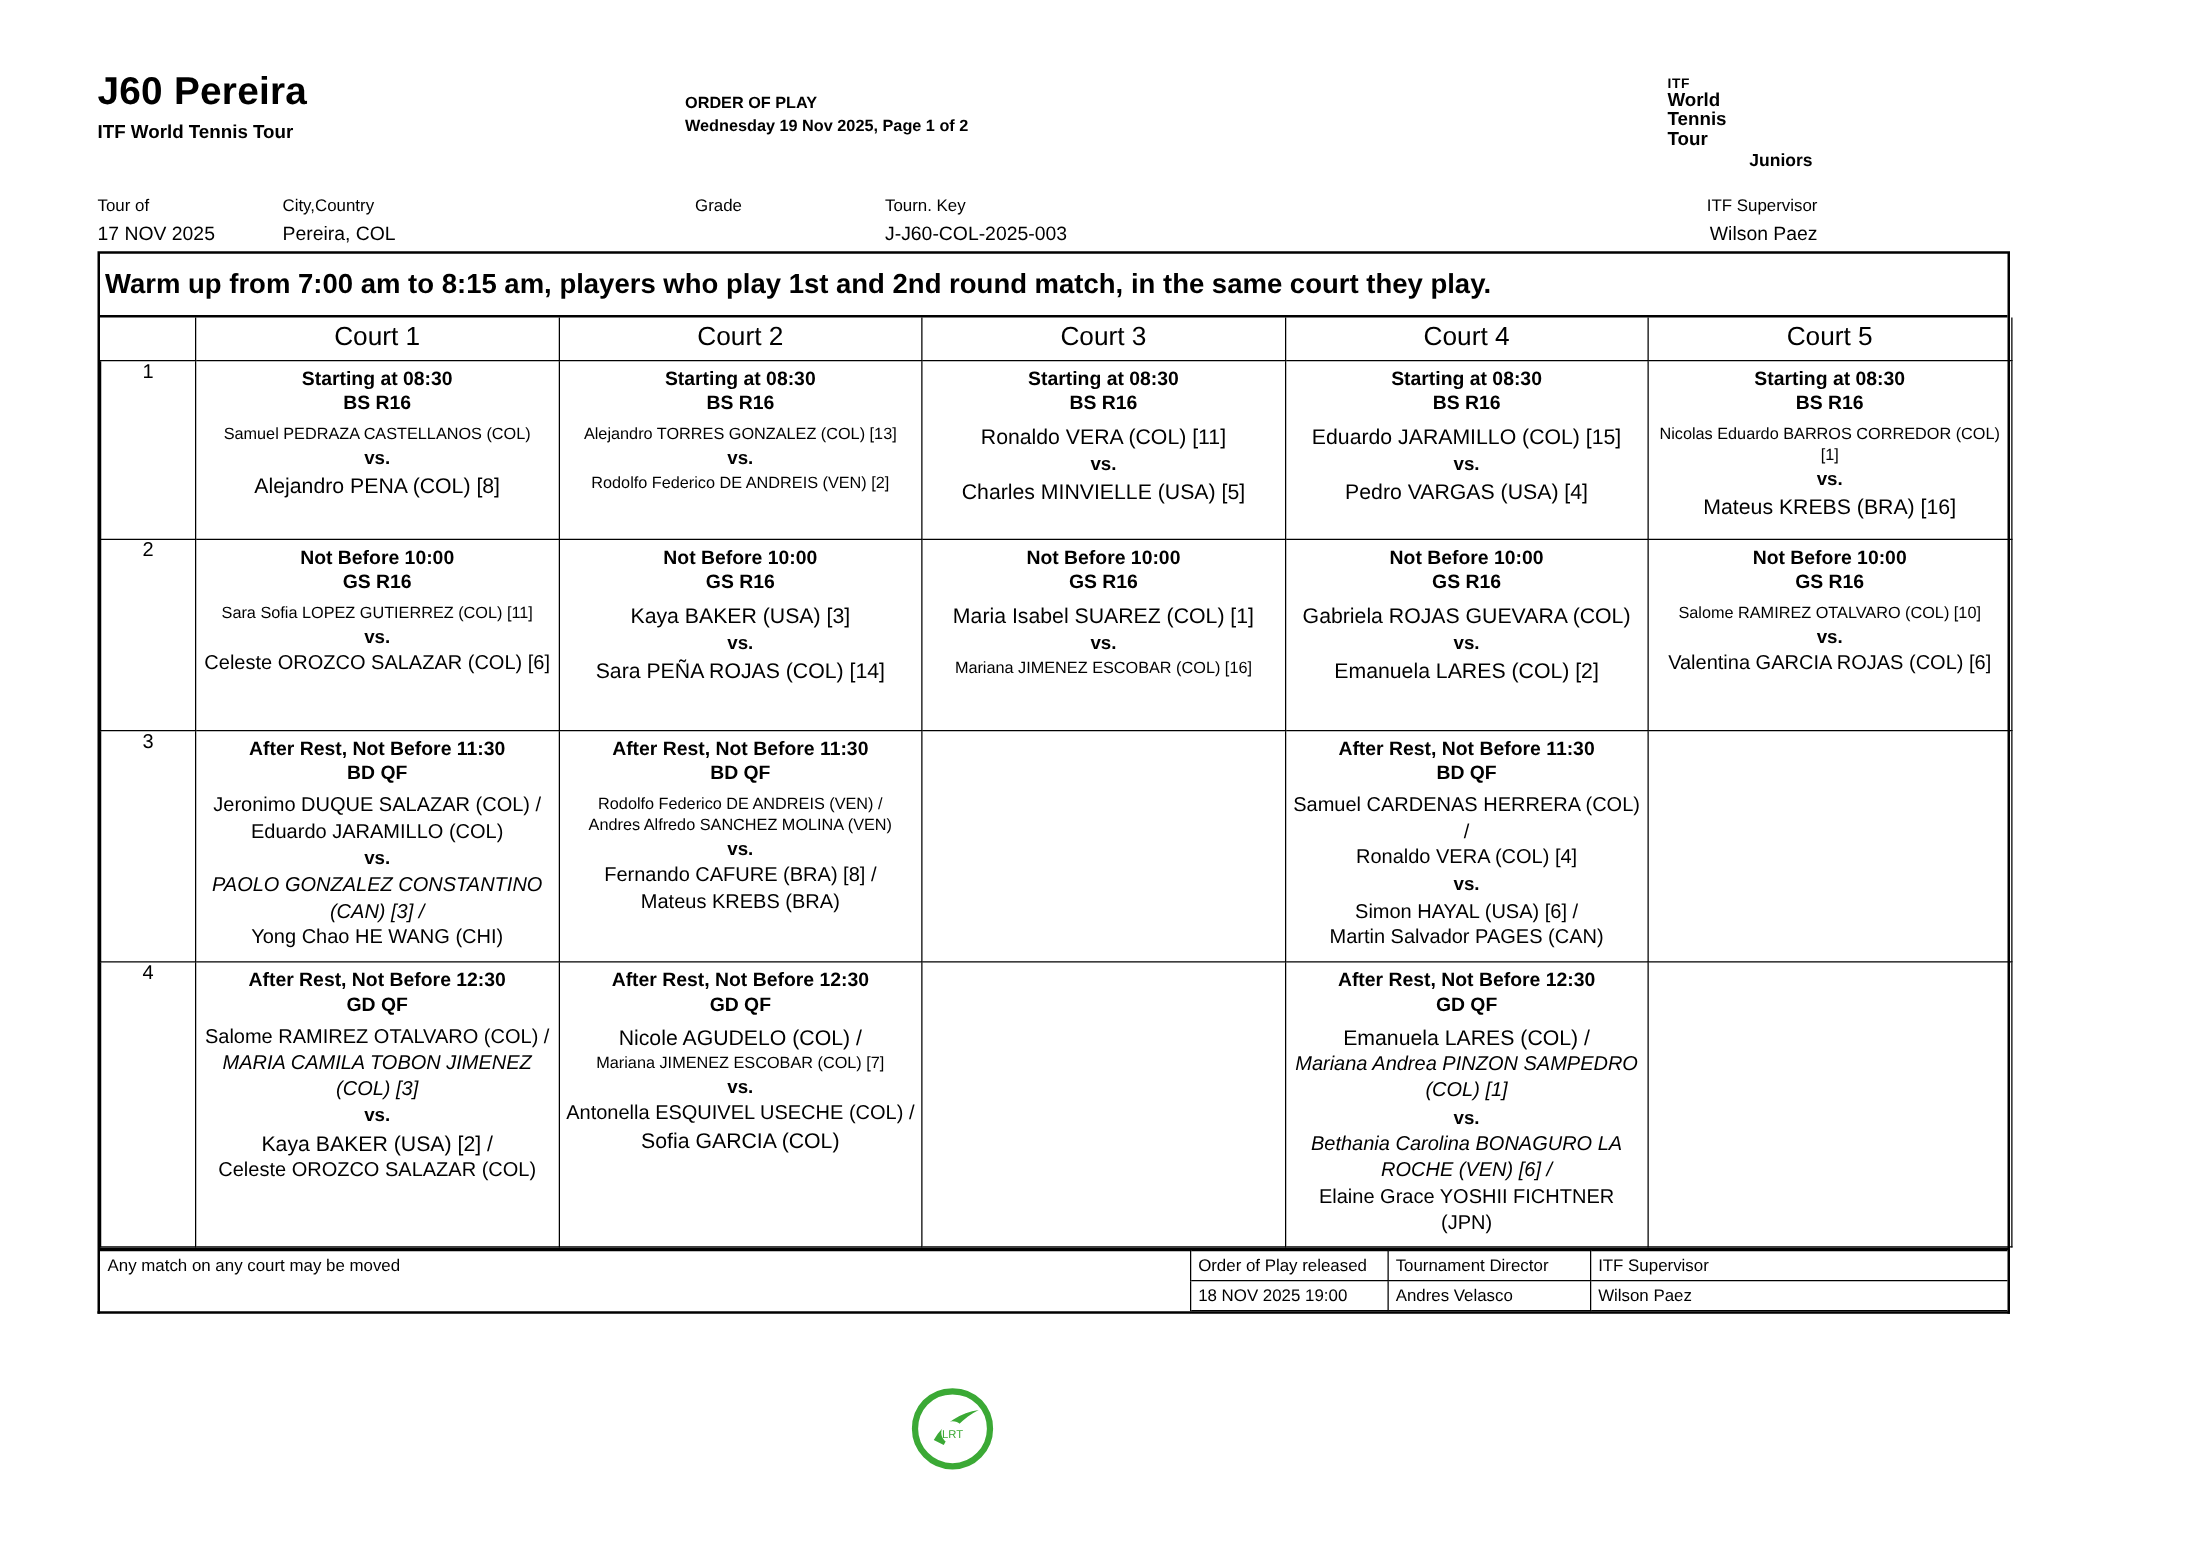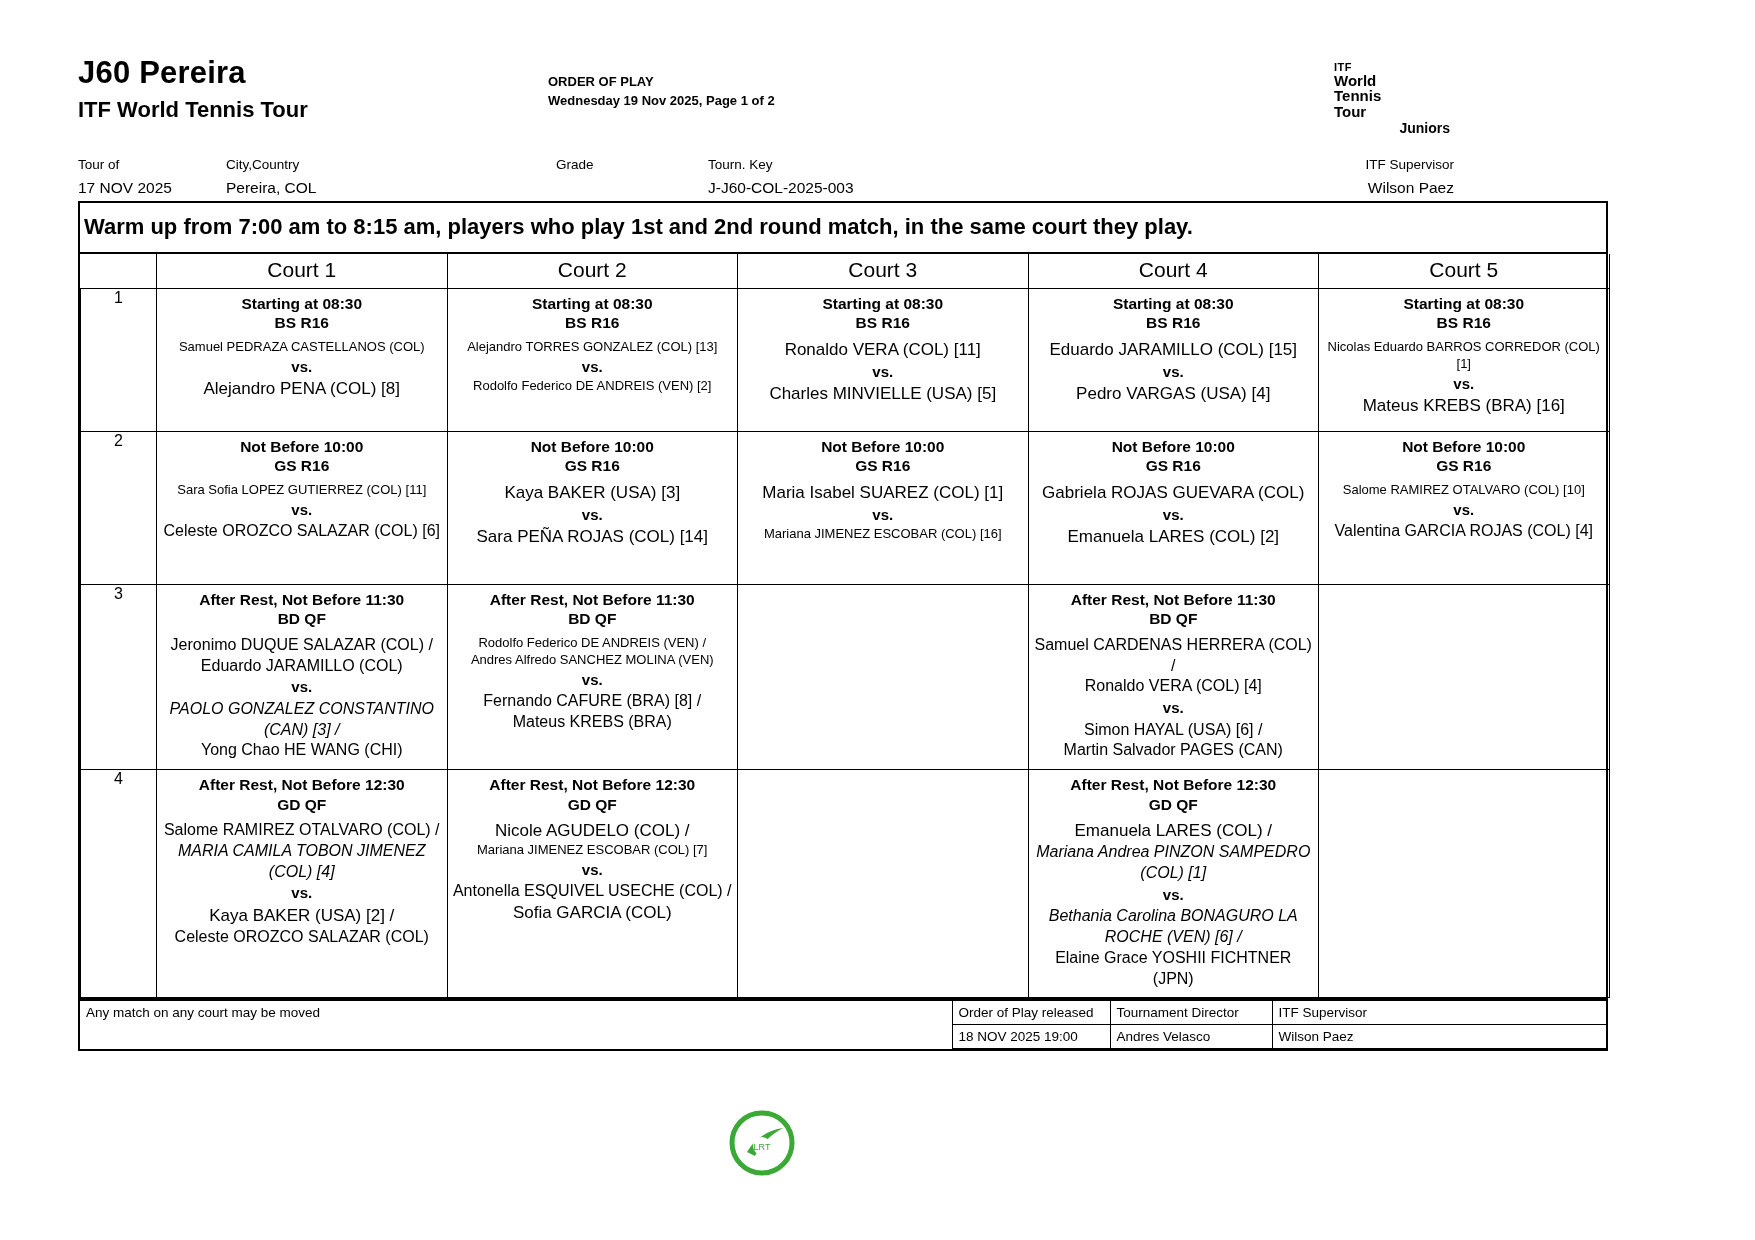--- a/index.html
+++ b/index.html
@@ -27,21 +27,21 @@
     position: relative;
     height: 100px;
   }
   .title {
     font-size: 31px;
     font-weight: bold;
     letter-spacing: 0.2px;
     line-height: 1.15;
   }
   .subtitle {
-    font-size: 22px;
+    font-size: 15px;
     font-weight: bold;
     margin-top: 6px;
   }
   .oop-center {
     position: absolute;
     left: 470px;
     top: 18px;
     text-align: left;
     font-size: 13px;
     font-weight: bold;
@@ -387,21 +387,21 @@
             </td>
             <td class="lastcol">
               <div class="cellbox">
                 <div class="timeline">Not Before 10:00</div>
                 <div class="roundline">GS R16</div>
                 <div class="pl">
                   <div class="s13">Salome RAMIREZ OTALVARO (COL) [10]</div>
                 </div>
                 <div class="vs">vs.</div>
                 <div class="pl">
-                  <div class="s16">Valentina GARCIA ROJAS (COL) [4]</div>
+                  <div class="s16">Valentina GARCIA ROJAS (COL) [6]</div>
                 </div>
               </div>
             </td>
           </tr>
           <tr class="row3">
             <td class="numcell">3</td>
             <td>
               <div class="cellbox">
                 <div class="timeline">After Rest, Not Before 11:30</div>
                 <div class="roundline">BD QF</div>
@@ -450,21 +450,21 @@
             <td class="lastcol"></td>
           </tr>
           <tr class="row4">
             <td class="numcell">4</td>
             <td>
               <div class="cellbox">
                 <div class="timeline">After Rest, Not Before 12:30</div>
                 <div class="roundline">GD QF</div>
                 <div class="pl">
                   <div class="s16">Salome RAMIREZ OTALVARO (COL) /</div>
-                  <div class="s12">MARIA CAMILA TOBON JIMENEZ (COL) [4]</div>
+                  <div class="s12">MARIA CAMILA TOBON JIMENEZ (COL) [3]</div>
                 </div>
                 <div class="vs">vs.</div>
                 <div class="pl">
                   <div class="s17">Kaya BAKER (USA) [2] /</div>
                   <div class="s16">Celeste OROZCO SALAZAR (COL)</div>
                 </div>
               </div>
             </td>
             <td>
               <div class="cellbox">

